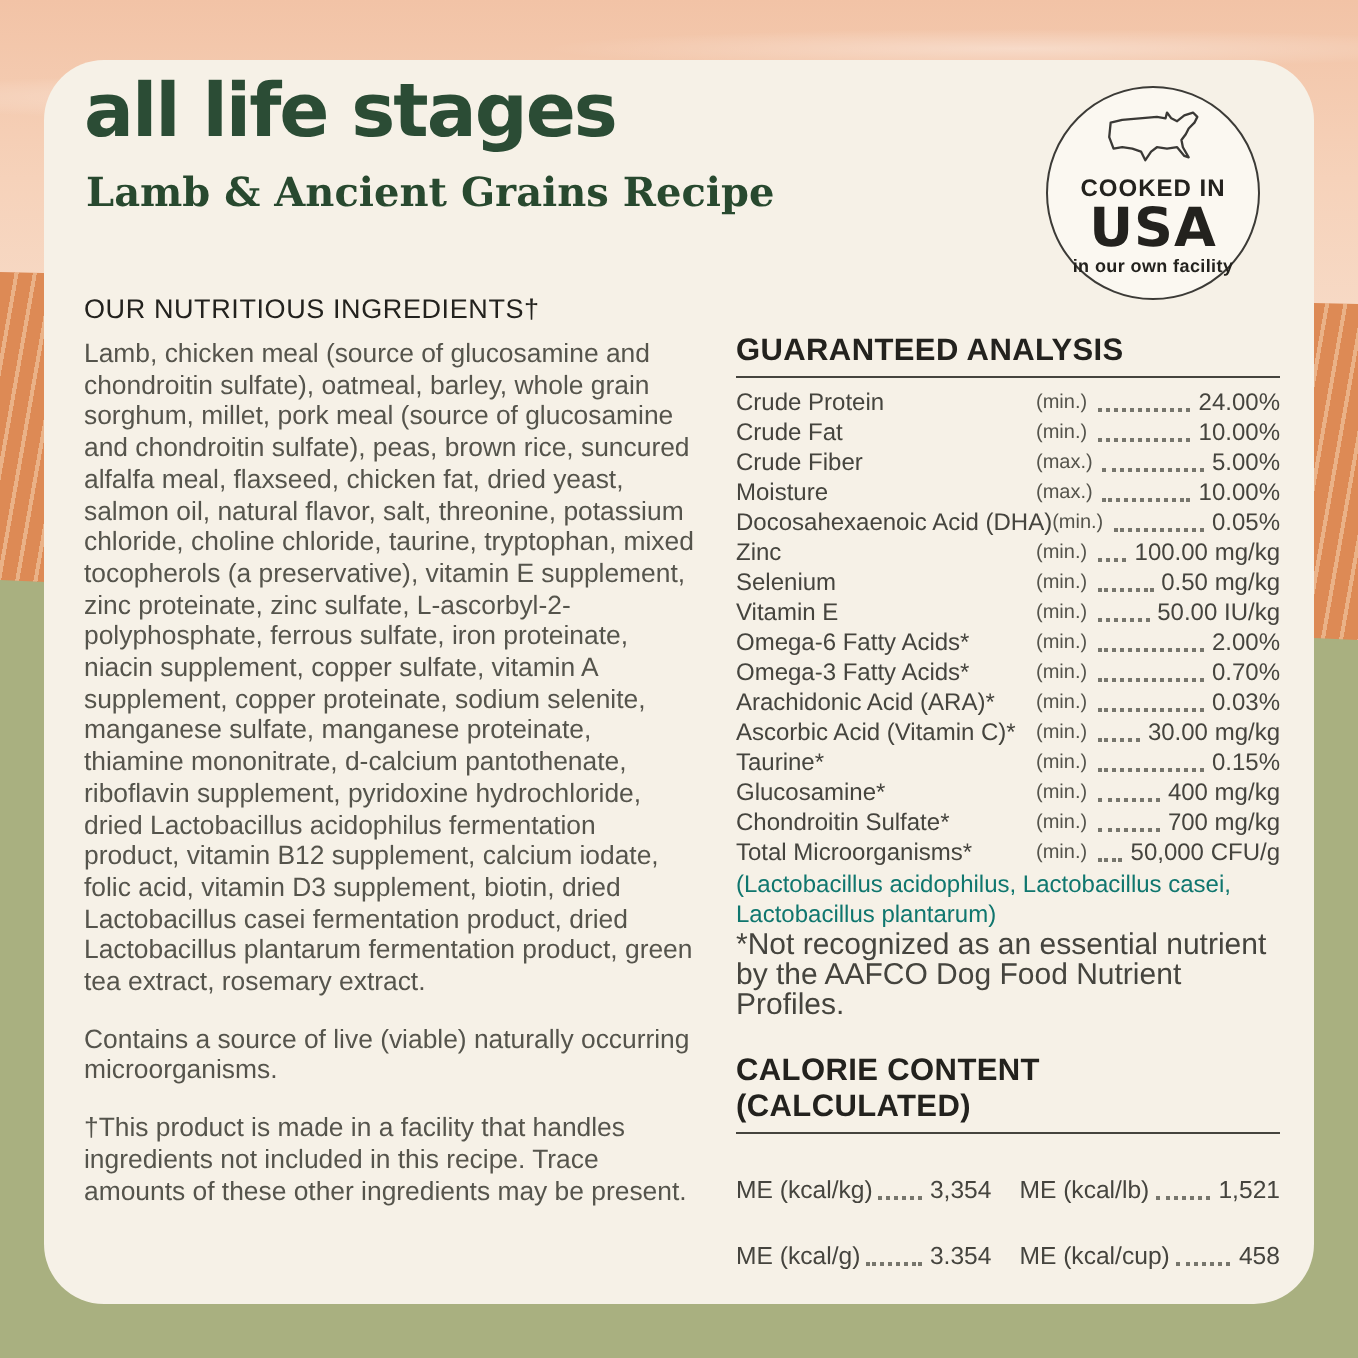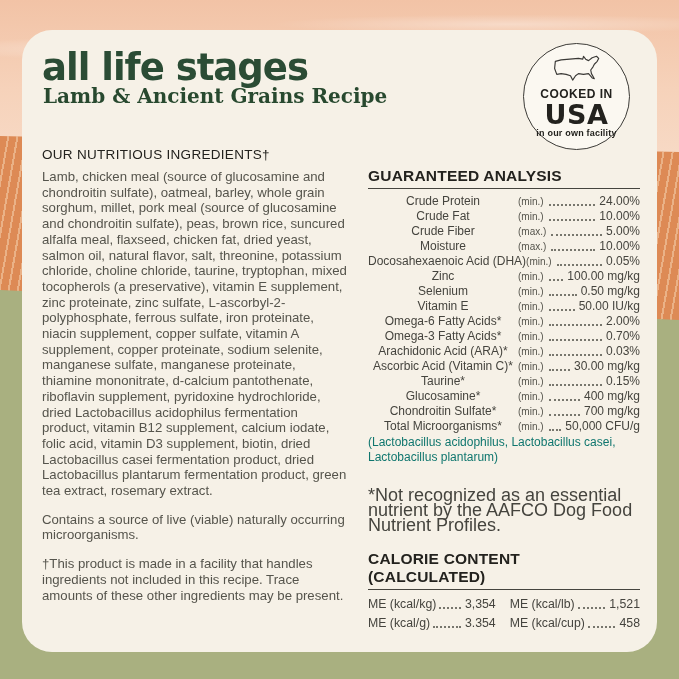--- a/index.html
+++ b/index.html
@@ -29,21 +29,21 @@
       rgba(250,226,196,.45) 0px, rgba(250,226,196,.45) 2px,
       rgba(221,138,85,0) 2px, rgba(221,138,85,0) 9px);
     clip-path:polygon(0 5%, 100% 13%, 100% 97%, 0 82%);
   }
   
   .card {
     position:absolute; left:22px; top:30px; width:635px; height:622px;
     background:#f6f1e7; border-radius:30px;
   }
   .title {
-    position:absolute; left:20px; top:16px;
+    position:absolute; left:20px; top:4px;
     font-family:"DejaVu Sans", sans-serif; font-weight:bold;
     font-size:37px; letter-spacing:-1px; color:#2b4c35;
   }
   .subtitle {
     position:absolute; left:21px; top:54px;
     font-family:"DejaVu Serif", serif; font-weight:bold;
     font-size:20px; color:#28492f;
   }
   
   .badge {
@@ -64,33 +64,33 @@
   }
   .ingredients-body { margin-top:6px; font-size:13.2px; line-height:15.7px; }
   .foot { margin-top:13px; font-size:13.2px; line-height:15.7px; }
   
   .col-right { position:absolute; left:346px; top:137px; width:272px; color:#55544c; }
   .ga-heading, .cal-heading {
     font-size:15.5px; font-weight:bold; letter-spacing:.2px; color:#23221e;
     padding-bottom:3px; border-bottom:1.3px solid #45443e; line-height:18px;
   }
   .ga-rows { margin-top:5px; }
-  .ga-row { display:flex; align-items:flex-end; line-height:15px; white-space:nowrap;text-align:center; }
+  .ga-row { display:flex; align-items:flex-end; line-height:15px; white-space:nowrap; }
   .ga-label { flex:0 1 auto; min-width:150px; font-size:12px; color:#45443e; }
   .ga-qual  { flex:0 0 auto; font-size:10px; color:#55544c; padding-right:2px; }
   .leader   { flex:1 1 12px; min-width:10px; border-bottom:2px dotted #77766d; margin:0 4px 3px 3px; }
   .ga-value { flex:0 0 auto; font-size:12px; color:#45443e; }
   .ga-note { font-size:12px; line-height:15px; margin-top:1px; color:#0f766e; }
-  .ga-foot { font-size:18px; line-height:15px; margin-top:23px; color:#45443e; }
+  .ga-foot { font-size:15px; line-height:15px; margin-top:0; color:#45443e; }
   .cal-section { margin-top:17px; }
   .cal-grid {
     margin-top:6px; display:grid; grid-template-columns:1fr 1.02fr; column-gap:14px; row-gap:3px;
   }
   .cal-entry { display:flex; align-items:flex-end; line-height:16px; white-space:nowrap; }
-  .cal-label { font-size:12.3px; color:#45443e; }
+  .cal-label { font-size:12.3px; color:#45443e;margin-top:14px; }
   .cal-value { font-size:12.3px; color:#45443e; }
 </style>
 </head>
 <body>
 
 <div class="bg-green"></div>
 <div class="bg-sky"></div>
 <div class="bg-grass"></div>
 
 <div class="card">

